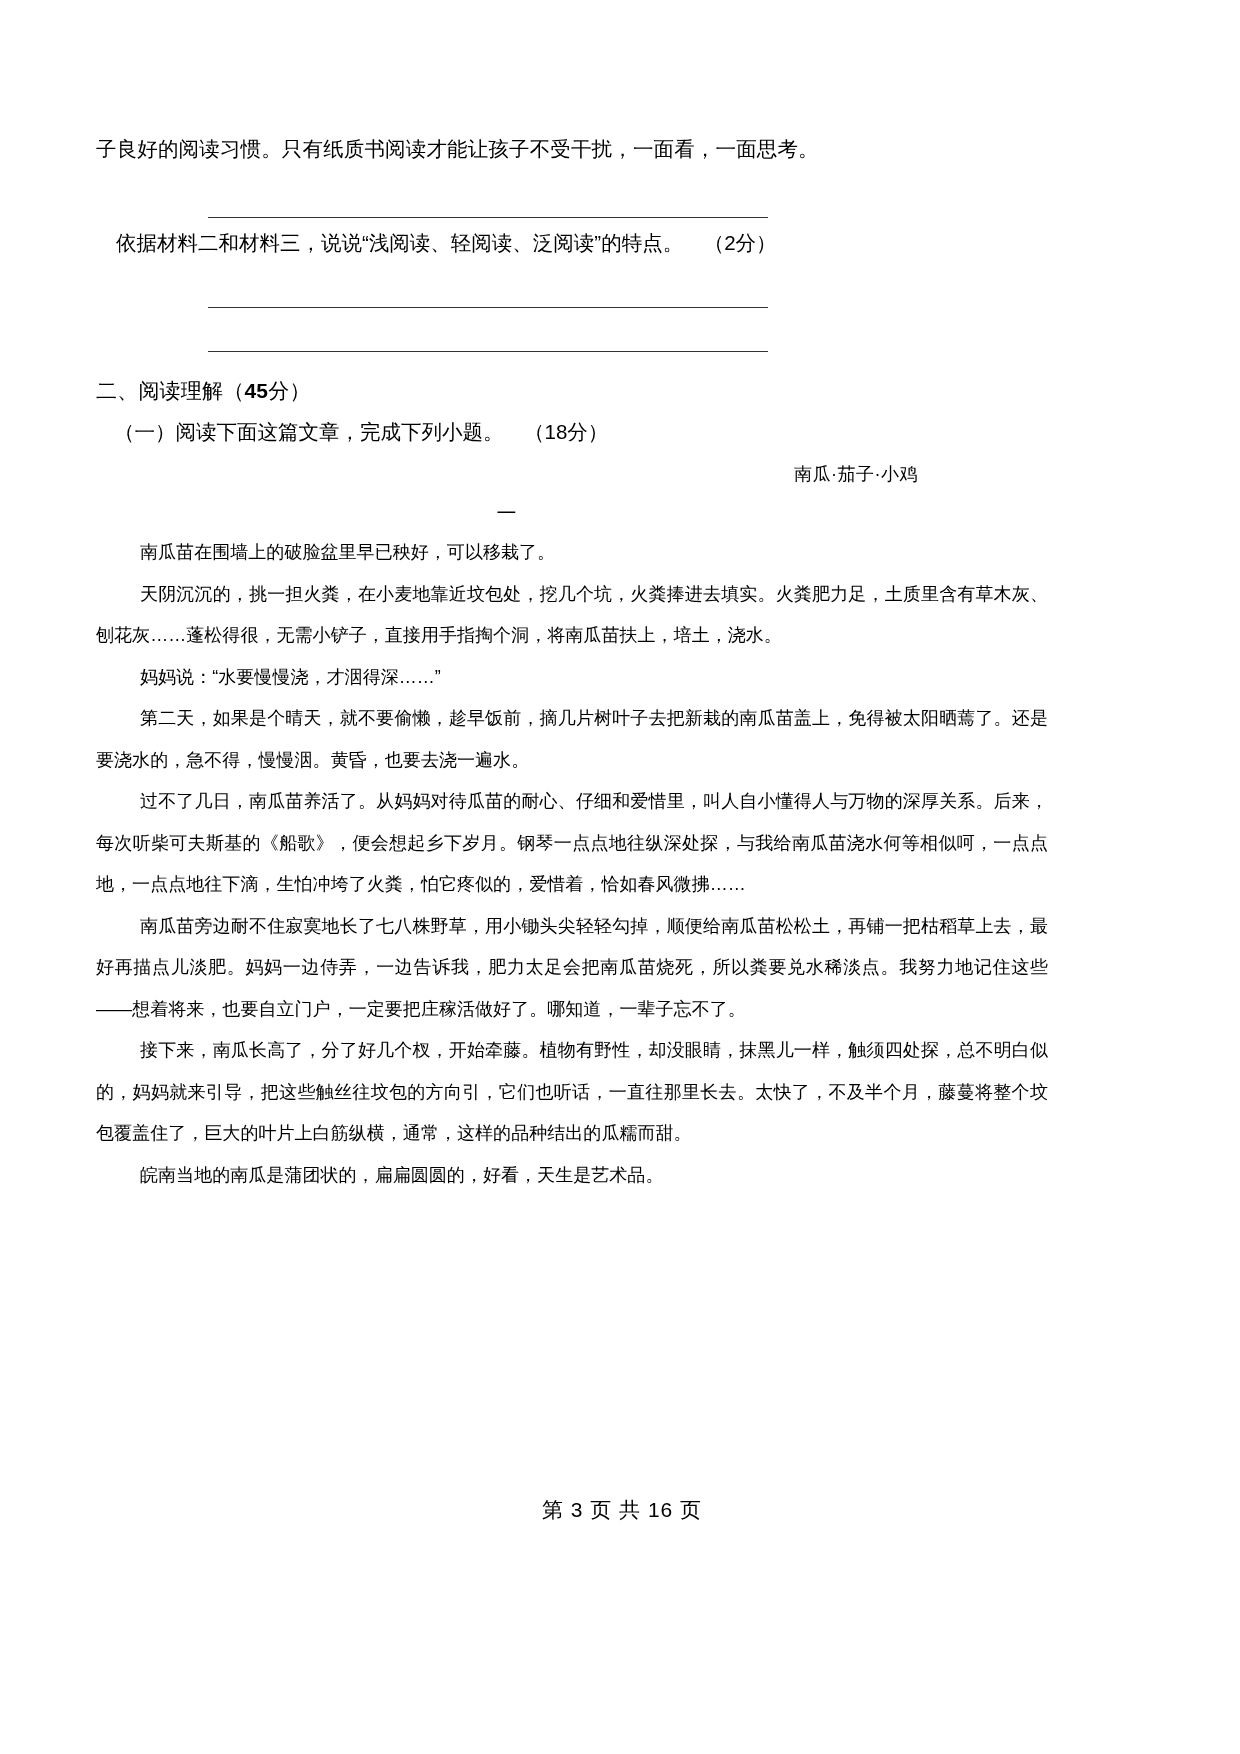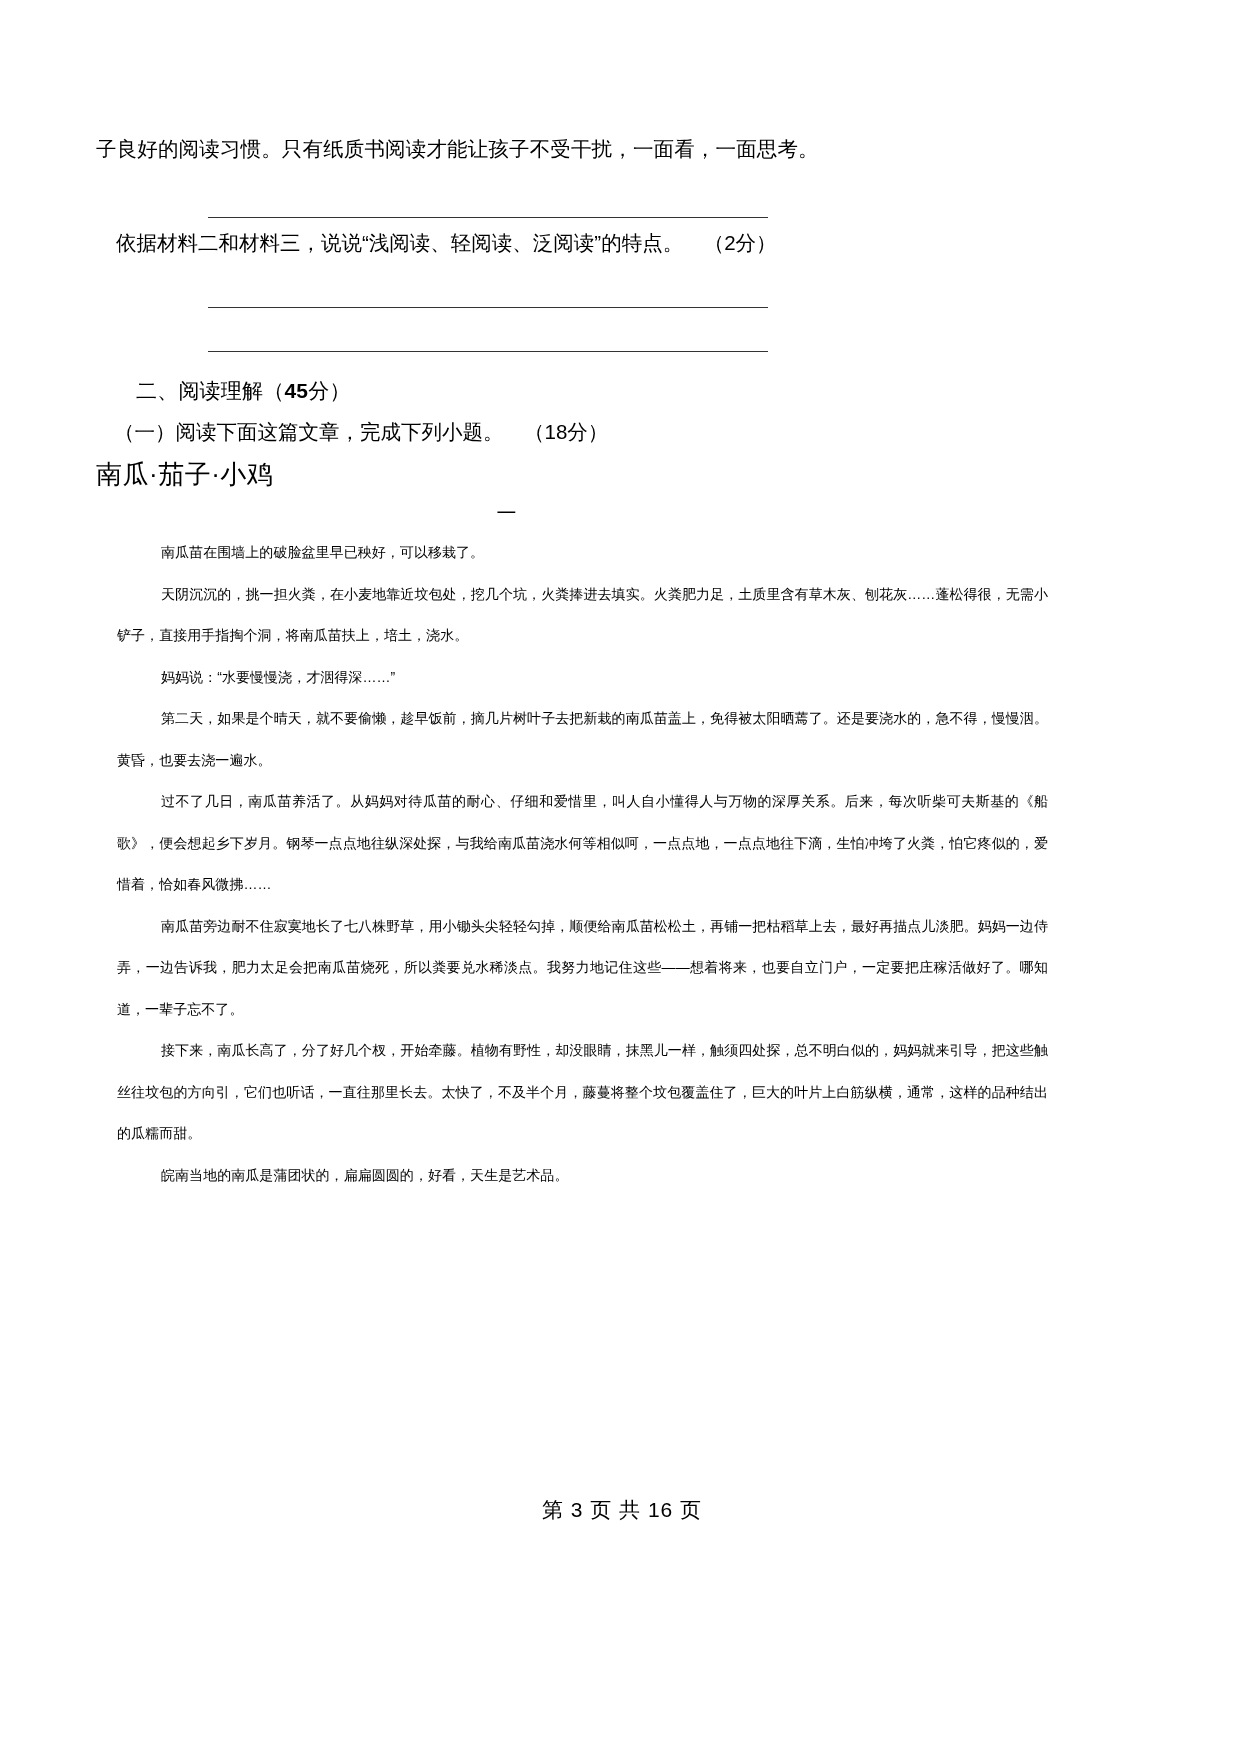--- a/index.html
+++ b/index.html
@@ -53,51 +53,49 @@
     width: 560px;
     margin: 0 0 0 112px;
   }
   .rule-gap-a { height: 44px; }
   .rule-gap-b { height: 43px; }
   .section-heading {
     font-size: 21px;
     line-height: 41px;
     margin-top: 18px;
     letter-spacing: 0.2px;
-    margin-left: 40px;
   }
   .section-heading b { font-weight: bold; }
   .sub-heading {
     font-size: 20.5px;
     line-height: 41px;
     padding-left: 18px;
   }
   .article-title {
-    text-align: left;
-    font-size: 26px;
+    text-align: right;
+    font-size: 18px;
     line-height: 40px;
     margin-top: 2px;
     letter-spacing: 0.5px;
     padding-right: 130px;
   }
   .article-sectionmark {
     text-align: center;
     font-size: 20px;
     line-height: 38px;
     padding-right: 130px;
     letter-spacing: 1px;
   }
   .body-para {
-    font-size: 14px;
+    font-size: 18px;
     line-height: 41.5px;
     text-align: justify;
     text-justify: inter-ideograph;
     text-indent: 44px;
     letter-spacing: 0.05px;
-    margin-left: 21px;
   }
   .footer {
     position: absolute;
     left: 4px;
     right: 0;
     bottom: 230px;
     text-align: center;
     font-size: 21px;
     letter-spacing: 1px;
   }

